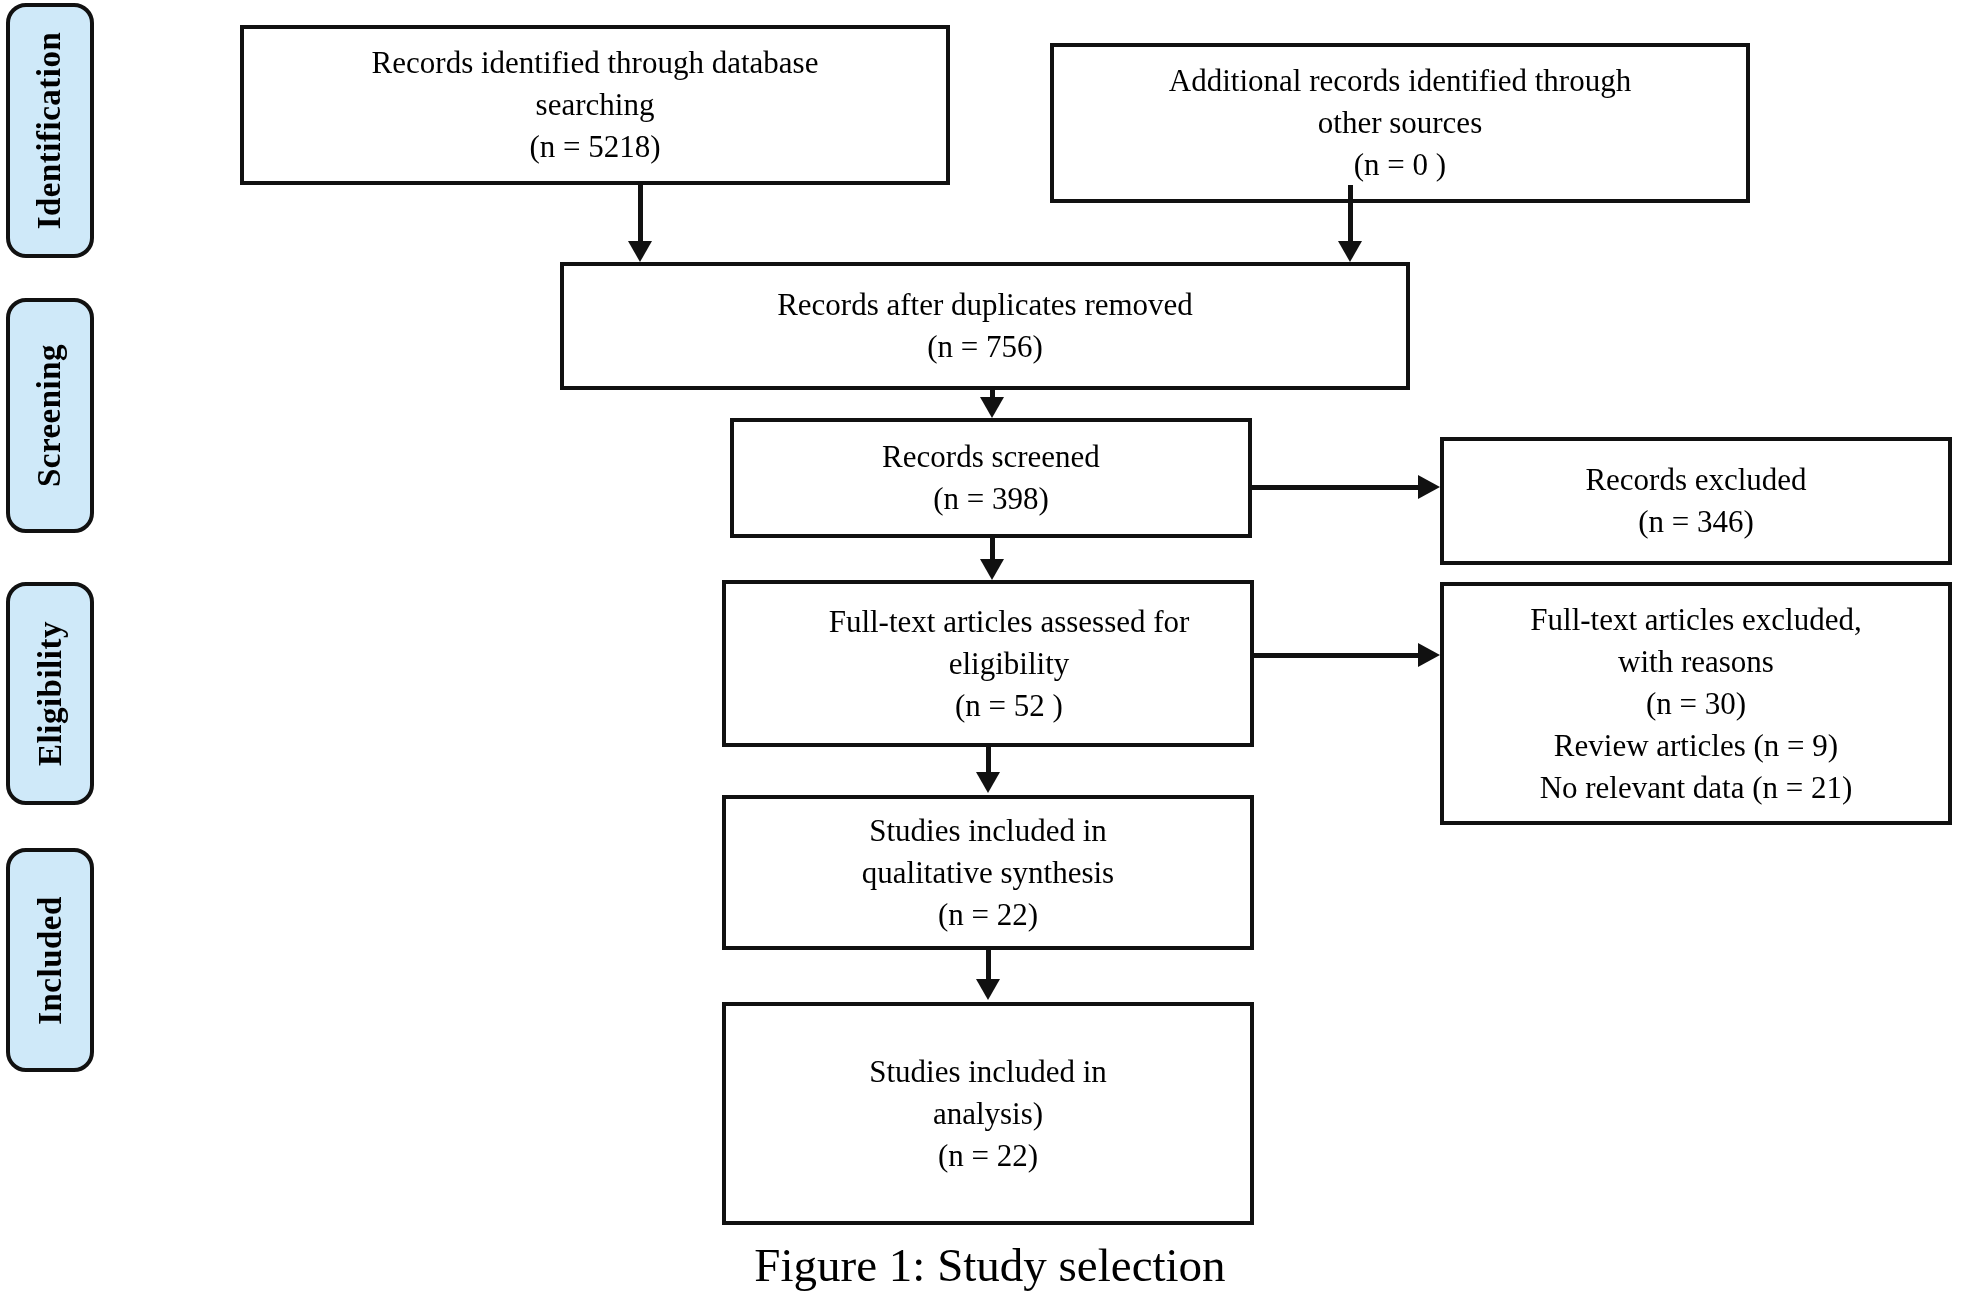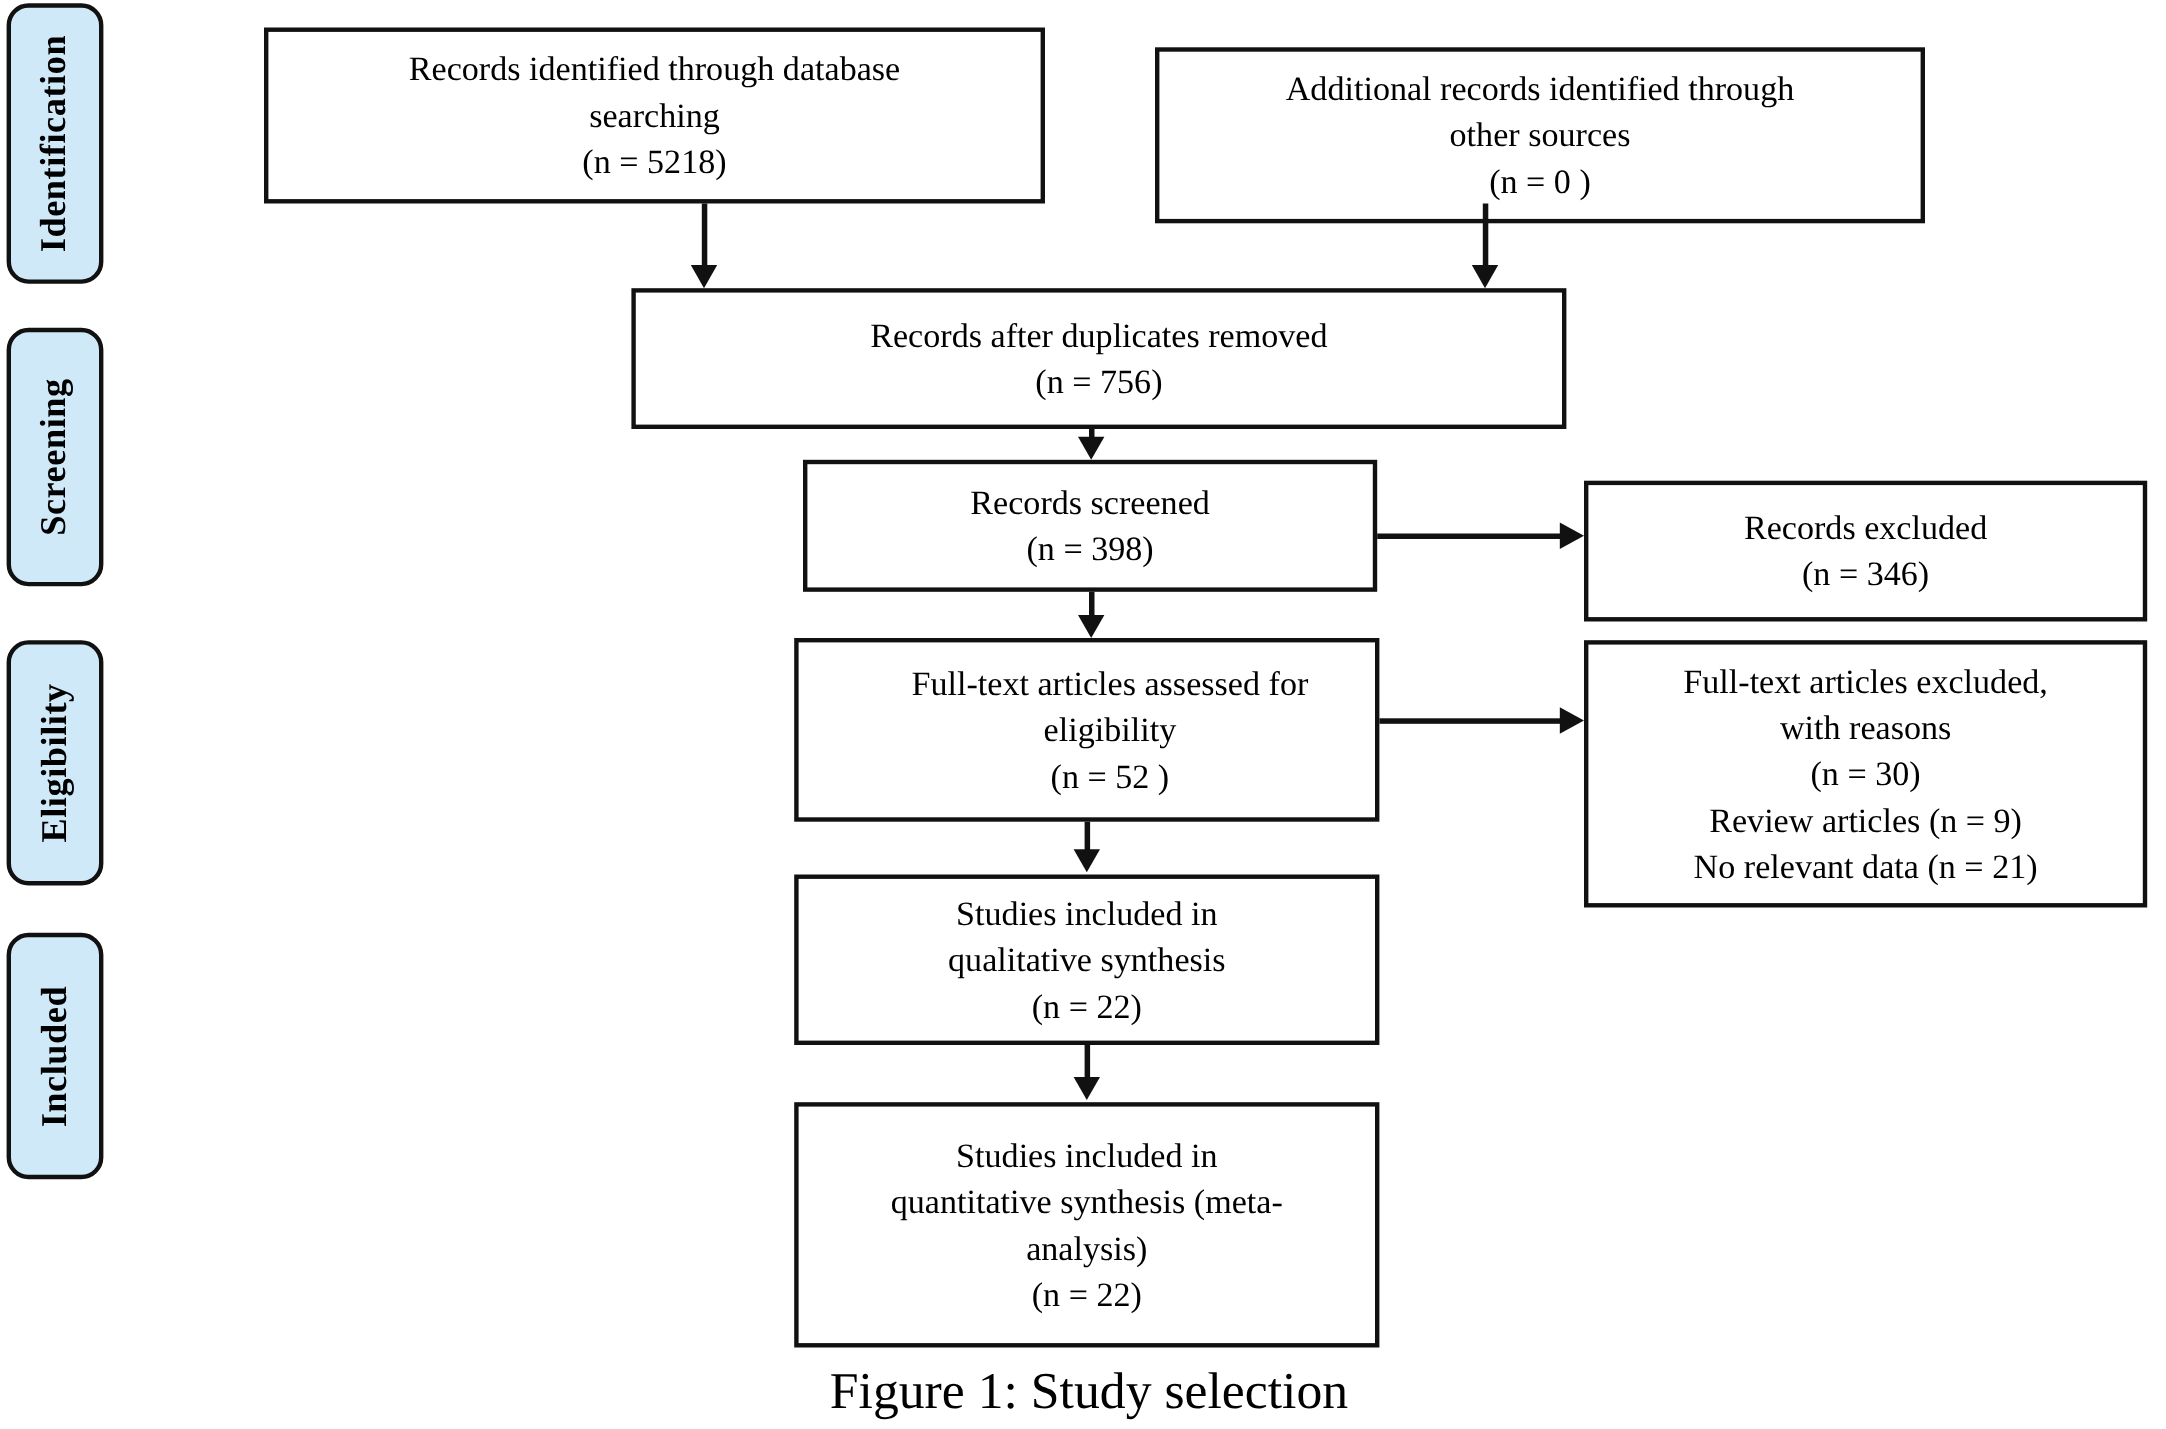--- a/index.html
+++ b/index.html
@@ -119,21 +119,21 @@
     <div>Additional records identified through</div>
     <div>other sources</div>
     <div>(n = 0 )</div>
   </div>
 
   <div class="vline" style="left:638px;top:185px;height:58px;"></div>
   <div class="vhead" style="left:628px;top:241px;"></div>
   <div class="vline" style="left:1348px;top:185px;height:58px;"></div>
   <div class="vhead" style="left:1338px;top:241px;"></div>
 
-  <div class="fbox" style="left:560px;top:262px;width:850px;height:128px;margin-left:14px;">
+  <div class="fbox" style="left:560px;top:262px;width:850px;height:128px;">
     <div>Records after duplicates removed</div>
     <div>(n = 756)</div>
   </div>
 
   <div class="vline" style="left:990px;top:390px;height:10px;"></div>
   <div class="vhead" style="left:980px;top:397px;"></div>
 
   <div class="fbox" style="left:730px;top:418px;width:522px;height:120px;align-items:center;">
     <div>Records screened</div>
     <div>(n = 398)</div>
@@ -174,20 +174,19 @@
     <div>Studies included in</div>
     <div>qualitative synthesis</div>
     <div>(n = 22)</div>
   </div>
 
   <div class="vline" style="left:986px;top:950px;height:32px;"></div>
   <div class="vhead" style="left:976px;top:979px;"></div>
 
   <div class="fbox" style="left:722px;top:1002px;width:532px;height:223px;">
     <div>Studies included in</div>
-    <div>quantitative synthesis (meta-</div>
     <div>analysis)</div>
     <div>(n = 22)</div>
   </div>
 
   <div class="caption">Figure 1: Study selection</div>
 
 </div>
 
 </body></html>

